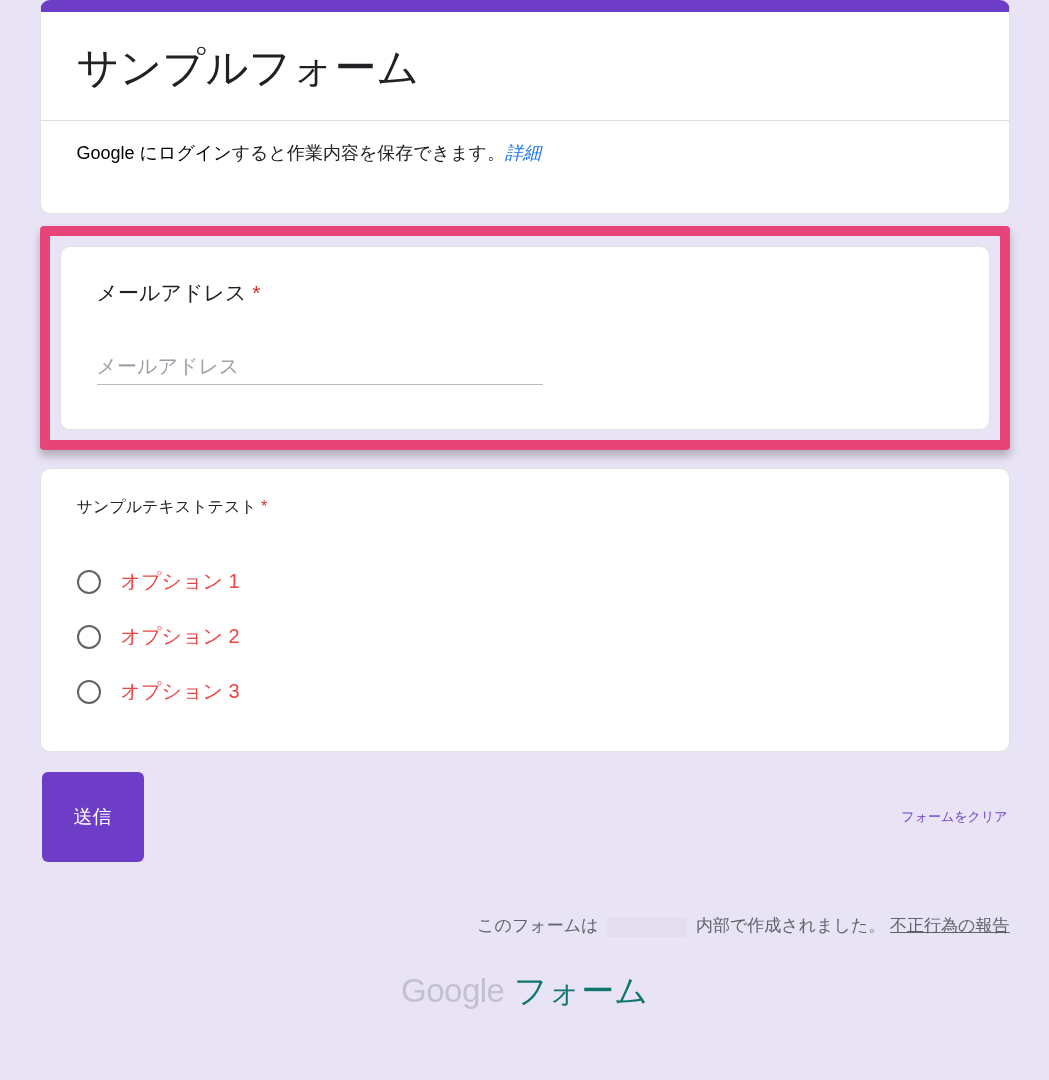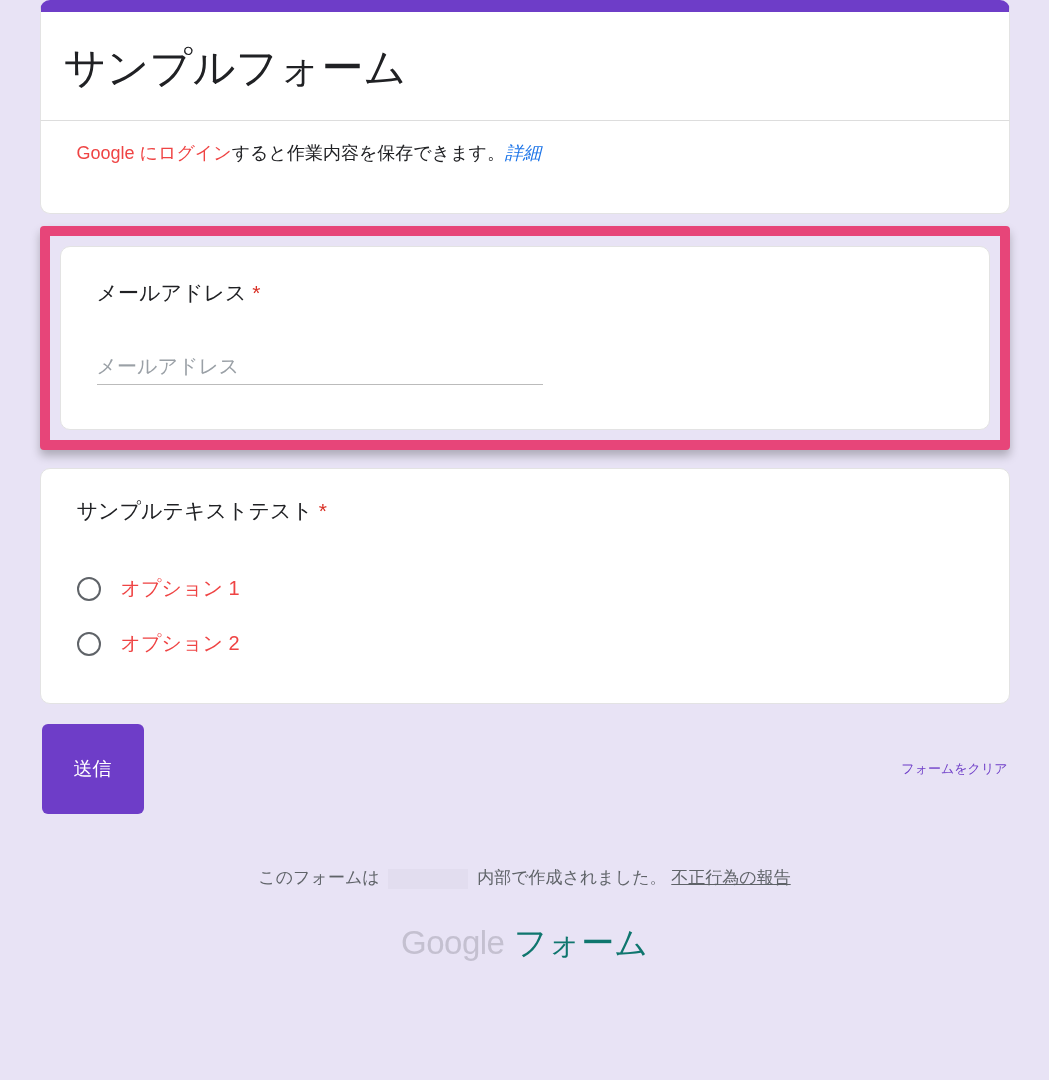--- a/index.html
+++ b/index.html
@@ -20,21 +20,21 @@
       padding-top: 0;
     }
     .header-card {
       background: #fff;
       border-radius: 10px 10px 0 0;
       border-top: 12px solid #6e3dc8;
       border-bottom: 1px solid #ddd;
       border-left: 1px solid #e3e3e3;
       border-right: 1px solid #e3e3e3;
       margin-top: 0;
-      padding: 28px 36px 24px 23px;
+      padding: 28px 36px 24px 36px;
     }
     .form-title {
       font-size: 42px;
       font-weight: 400;
       color: #202124;
       letter-spacing: 0;
     }
     .info-section {
       background: #fff;
       padding: 20px 36px 24px 36px;
@@ -42,21 +42,21 @@
       border-right: 1px solid #e3e3e3;
       border-bottom: 1px solid #e3e3e3;
       border-radius: 0 0 10px 10px;
     }
     .login-line {
       font-size: 18px;
       margin-bottom: 24px;
       color: #202124;
     }
     .login-link {
-      color: #ef4444;
+      color: #000000;
     }
     .detail-link {
       color: #1a73e8;
       font-style: italic;
     }
     .required-note {
       font-size: 18px;
       color: #d93025;
     }
     .highlight-box {
@@ -79,21 +79,21 @@
       border: 1px solid #e3e3e3;
       padding: 28px 36px 32px 36px;
       margin-top: 18px;
     }
     .question-label {
       font-size: 21px;
       color: #202124;
       margin-bottom: 44px;
     }
     .question-label-radio {
-      font-size: 21px;
+      font-size: 16px;
       color: #202124;
       margin-bottom: 36px;
     }
     .asterisk {
       color: #d93025;
     }
     .text-input {
       border: none;
       border-bottom: 1px solid #bbb;
       font-size: 20px;
@@ -139,21 +139,21 @@
       border-radius: 6px;
       padding: 32px 32px;
       cursor: pointer;
     }
     .clear-link {
       color: #6e3dc8;
       font-size: 13px;
       cursor: pointer;
     }
     .footer-text {
-      text-align: center;
+      text-align: right;
       font-size: 17px;
       color: #5f6368;
       margin-top: 52px;
     }
     .redacted {
       display: inline-block;
       width: 80px;
       height: 20px;
       background: #e2ddef;
       vertical-align: middle;
@@ -221,20 +221,24 @@
     </div>
 
     <div class="radio-option">
       <span class="radio-circle"></span>
       <span class="radio-label">オプション 1</span>
     </div>
     <div class="radio-option">
       <span class="radio-circle"></span>
       <span class="radio-label">オプション 2</span>
     </div>
+    <div class="radio-option">
+      <span class="radio-circle"></span>
+      <span class="radio-label">オプション 3</span>
+    </div>
   </div>
 
   <div class="actions-row">
     <button class="submit-button">送信</button>
     <span class="clear-link">フォームをクリア</span>
   </div>
 
   <div class="footer-text">
     <span>このフォームは</span>
     <span class="redacted"></span>

